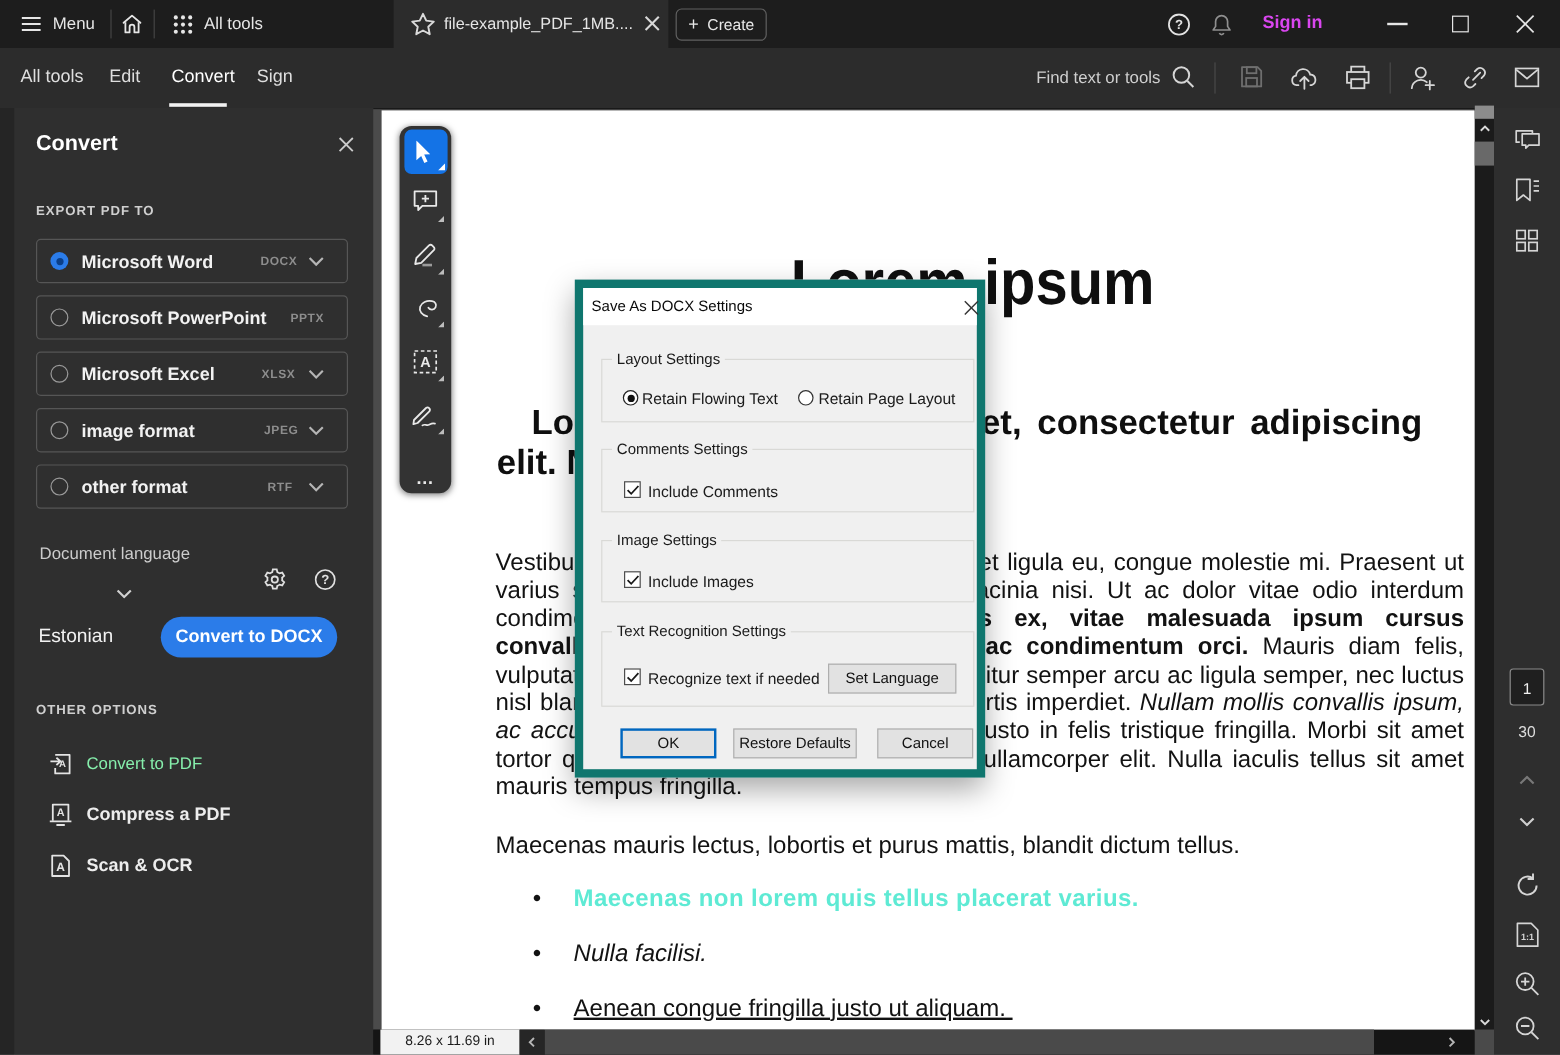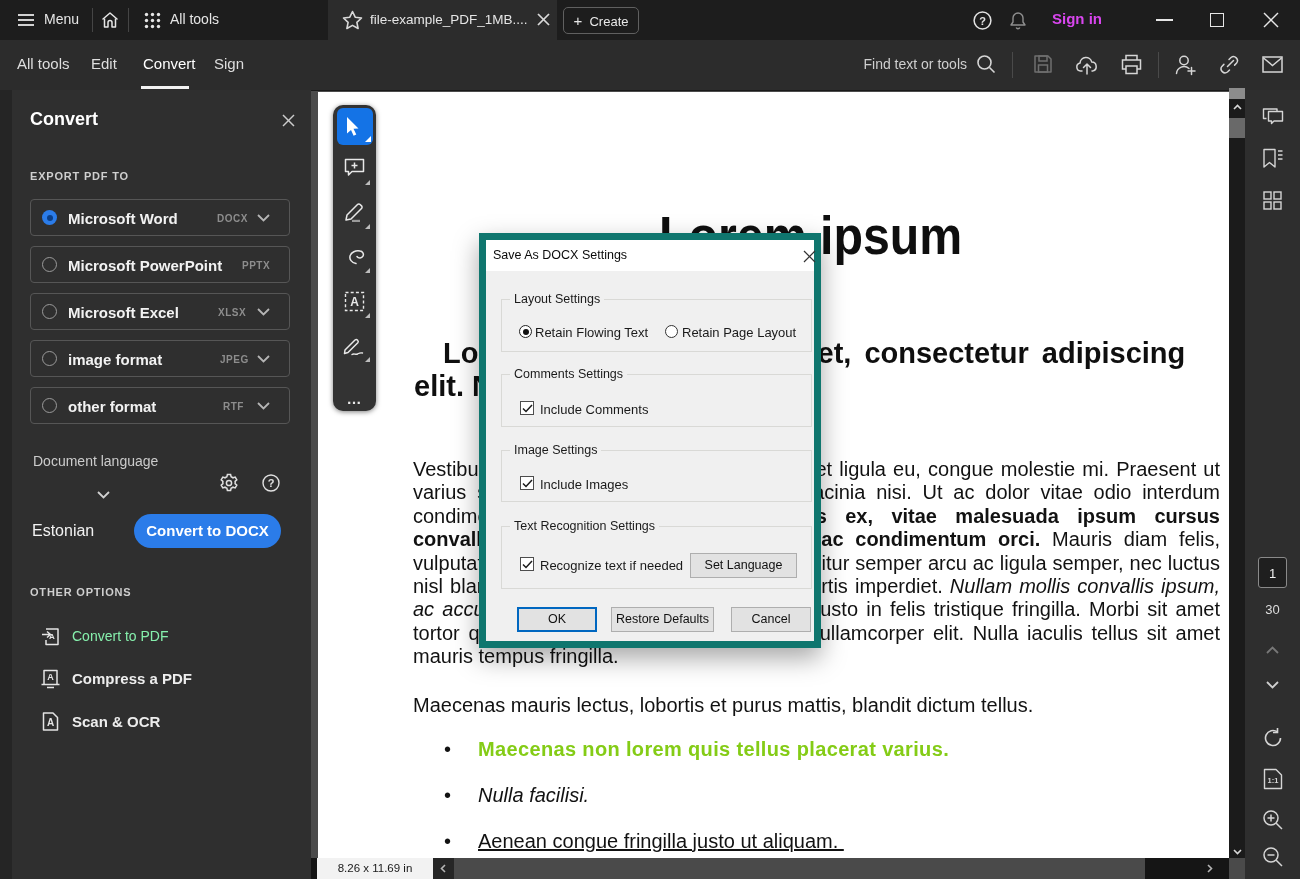--- a/index.html
+++ b/index.html
@@ -277,21 +277,21 @@
   <div class="jline" style="top:437.1px;"><b>convallis. Maecenas sed id mattis nisl, ac condimentum orci.</b> Mauris diam felis,</div>
   <div class="jline" style="top:460.5px;">vulputate ac suscipit et, iaculis non est. Curabitur semper arcu ac ligula semper, nec luctus</div>
   <div class="jline" style="top:483.9px;">nisl blandit. Integer semper cursus porta lobortis imperdiet. <i>Nullam mollis convallis ipsum,</i></div>
   <div class="jline" style="top:507.3px;"><i>ac accumsan nunc.</i> Nulla posuere pharetra justo in felis tristique fringilla. Morbi sit amet</div>
   <div class="jline" style="top:530.7px;">tortor quis risus auctor rutrum non sit amet ullamcorper elit. Nulla iaculis tellus sit amet</div>
   <div class="jline" style="top:554.1px; text-align-last:left;">mauris tempus fringilla.</div>
 
   <div class="abs" style="left:102px; top:602.7px; font-size:20px; color:#121212;">Maecenas mauris lectus, lobortis et purus mattis, blandit dictum tellus.</div>
 
   <div class="abs" style="left:133px; top:646.6px; font-size:20px; color:#121212;">•</div>
-  <div class="abs" style="left:167px; top:646.6px; font-size:20px; font-weight:700; color:#84cc16; letter-spacing:0.35px;">Maecenas non lorem quis tellus placerat varius.</div>
+  <div class="abs" style="left:167px; top:646.6px; font-size:20px; font-weight:700; color:#5eead4; letter-spacing:0.35px;">Maecenas non lorem quis tellus placerat varius.</div>
   <div class="abs" style="left:133px; top:692.6px; font-size:20px; color:#121212;">•</div>
   <div class="abs" style="left:167px; top:692.6px; font-size:20px; font-style:italic; color:#121212;">Nulla facilisi.</div>
   <div class="abs" style="left:133px; top:738.6px; font-size:20px; color:#121212;">•</div>
   <div class="abs" style="left:167px; top:738.6px; font-size:20px; color:#121212; text-decoration:underline;">Aenean congue fringilla justo ut aliquam.&nbsp;</div>
 
   <div class="abs" style="left:22px; top:14px; width:43px; height:306px; background:#333333; border-radius:10px; box-shadow:0 1px 5px rgba(0,0,0,0.5);">
 
     <div class="abs" style="left:3.5px; top:3px; width:36px; height:37px; background:#1473e6; border-radius:6px;"></div>
     <svg class="abs" style="left:13px; top:12px;" width="17" height="19" viewBox="0 0 17 19">
       <path d="M1 0 L12.5 11.5 L7.5 11.8 L10.3 17.6 L7.6 18.8 L5 13 L1 16.5 Z" fill="#ffffff"></path>

